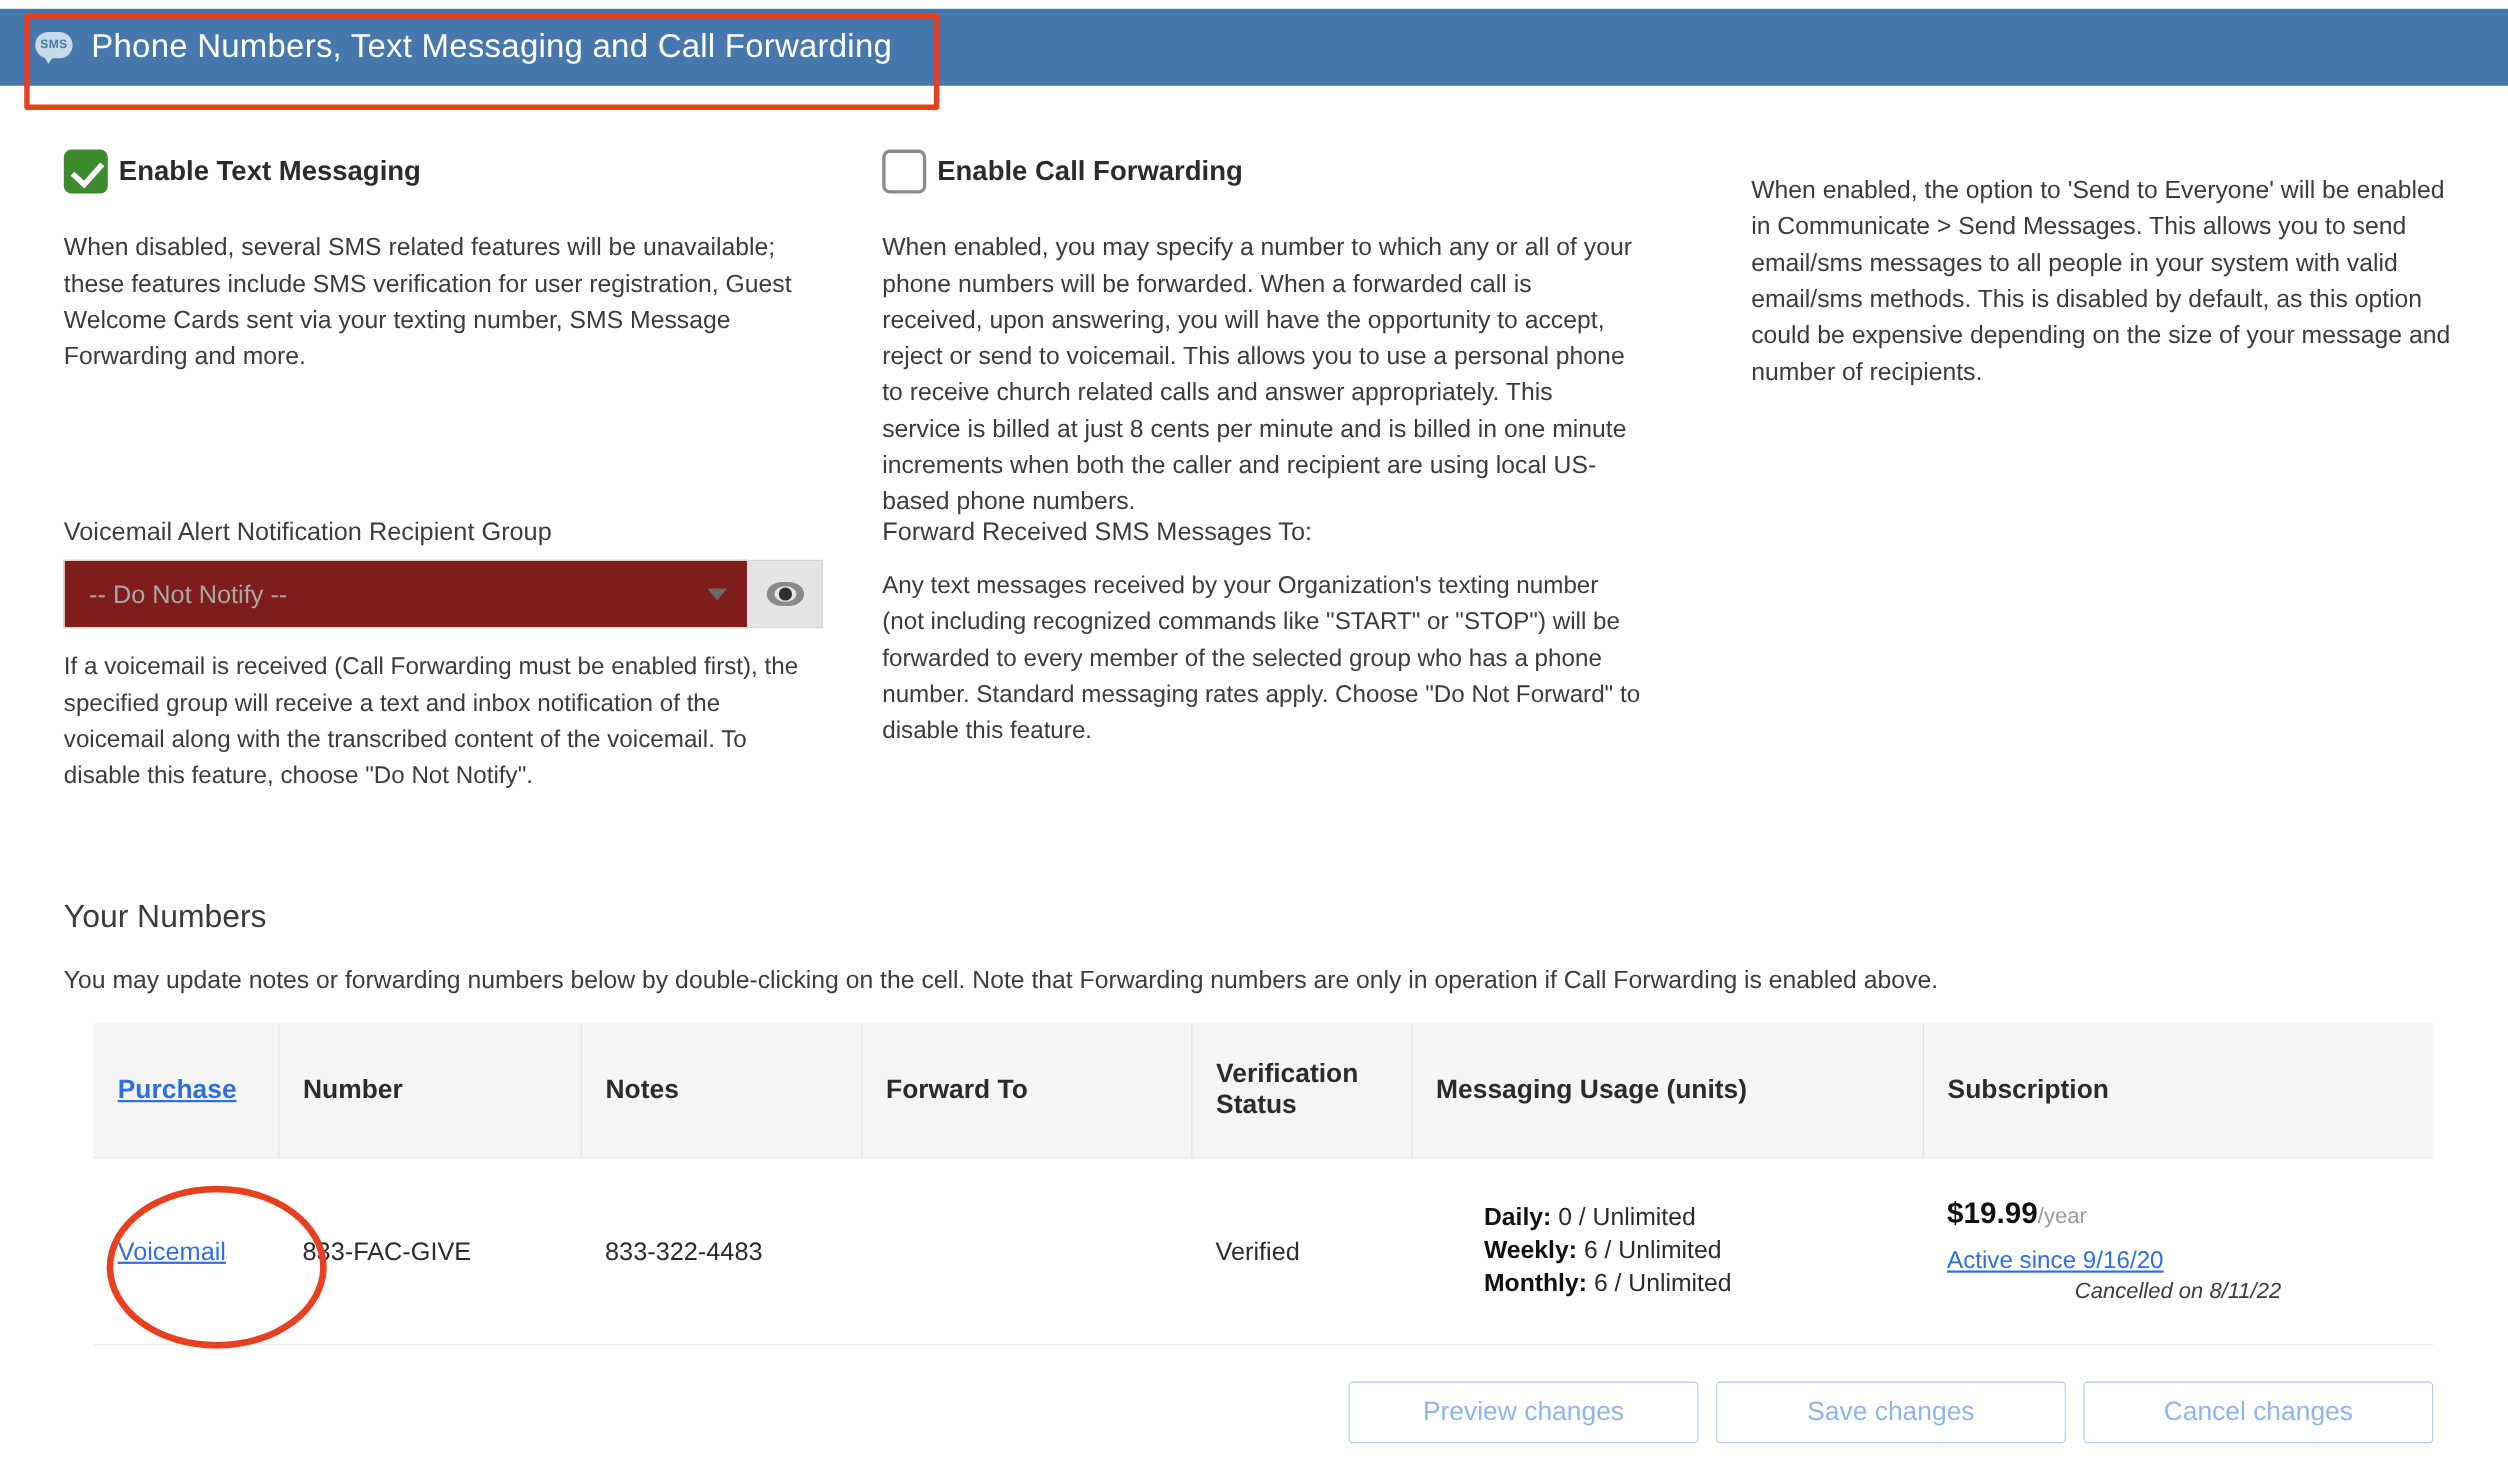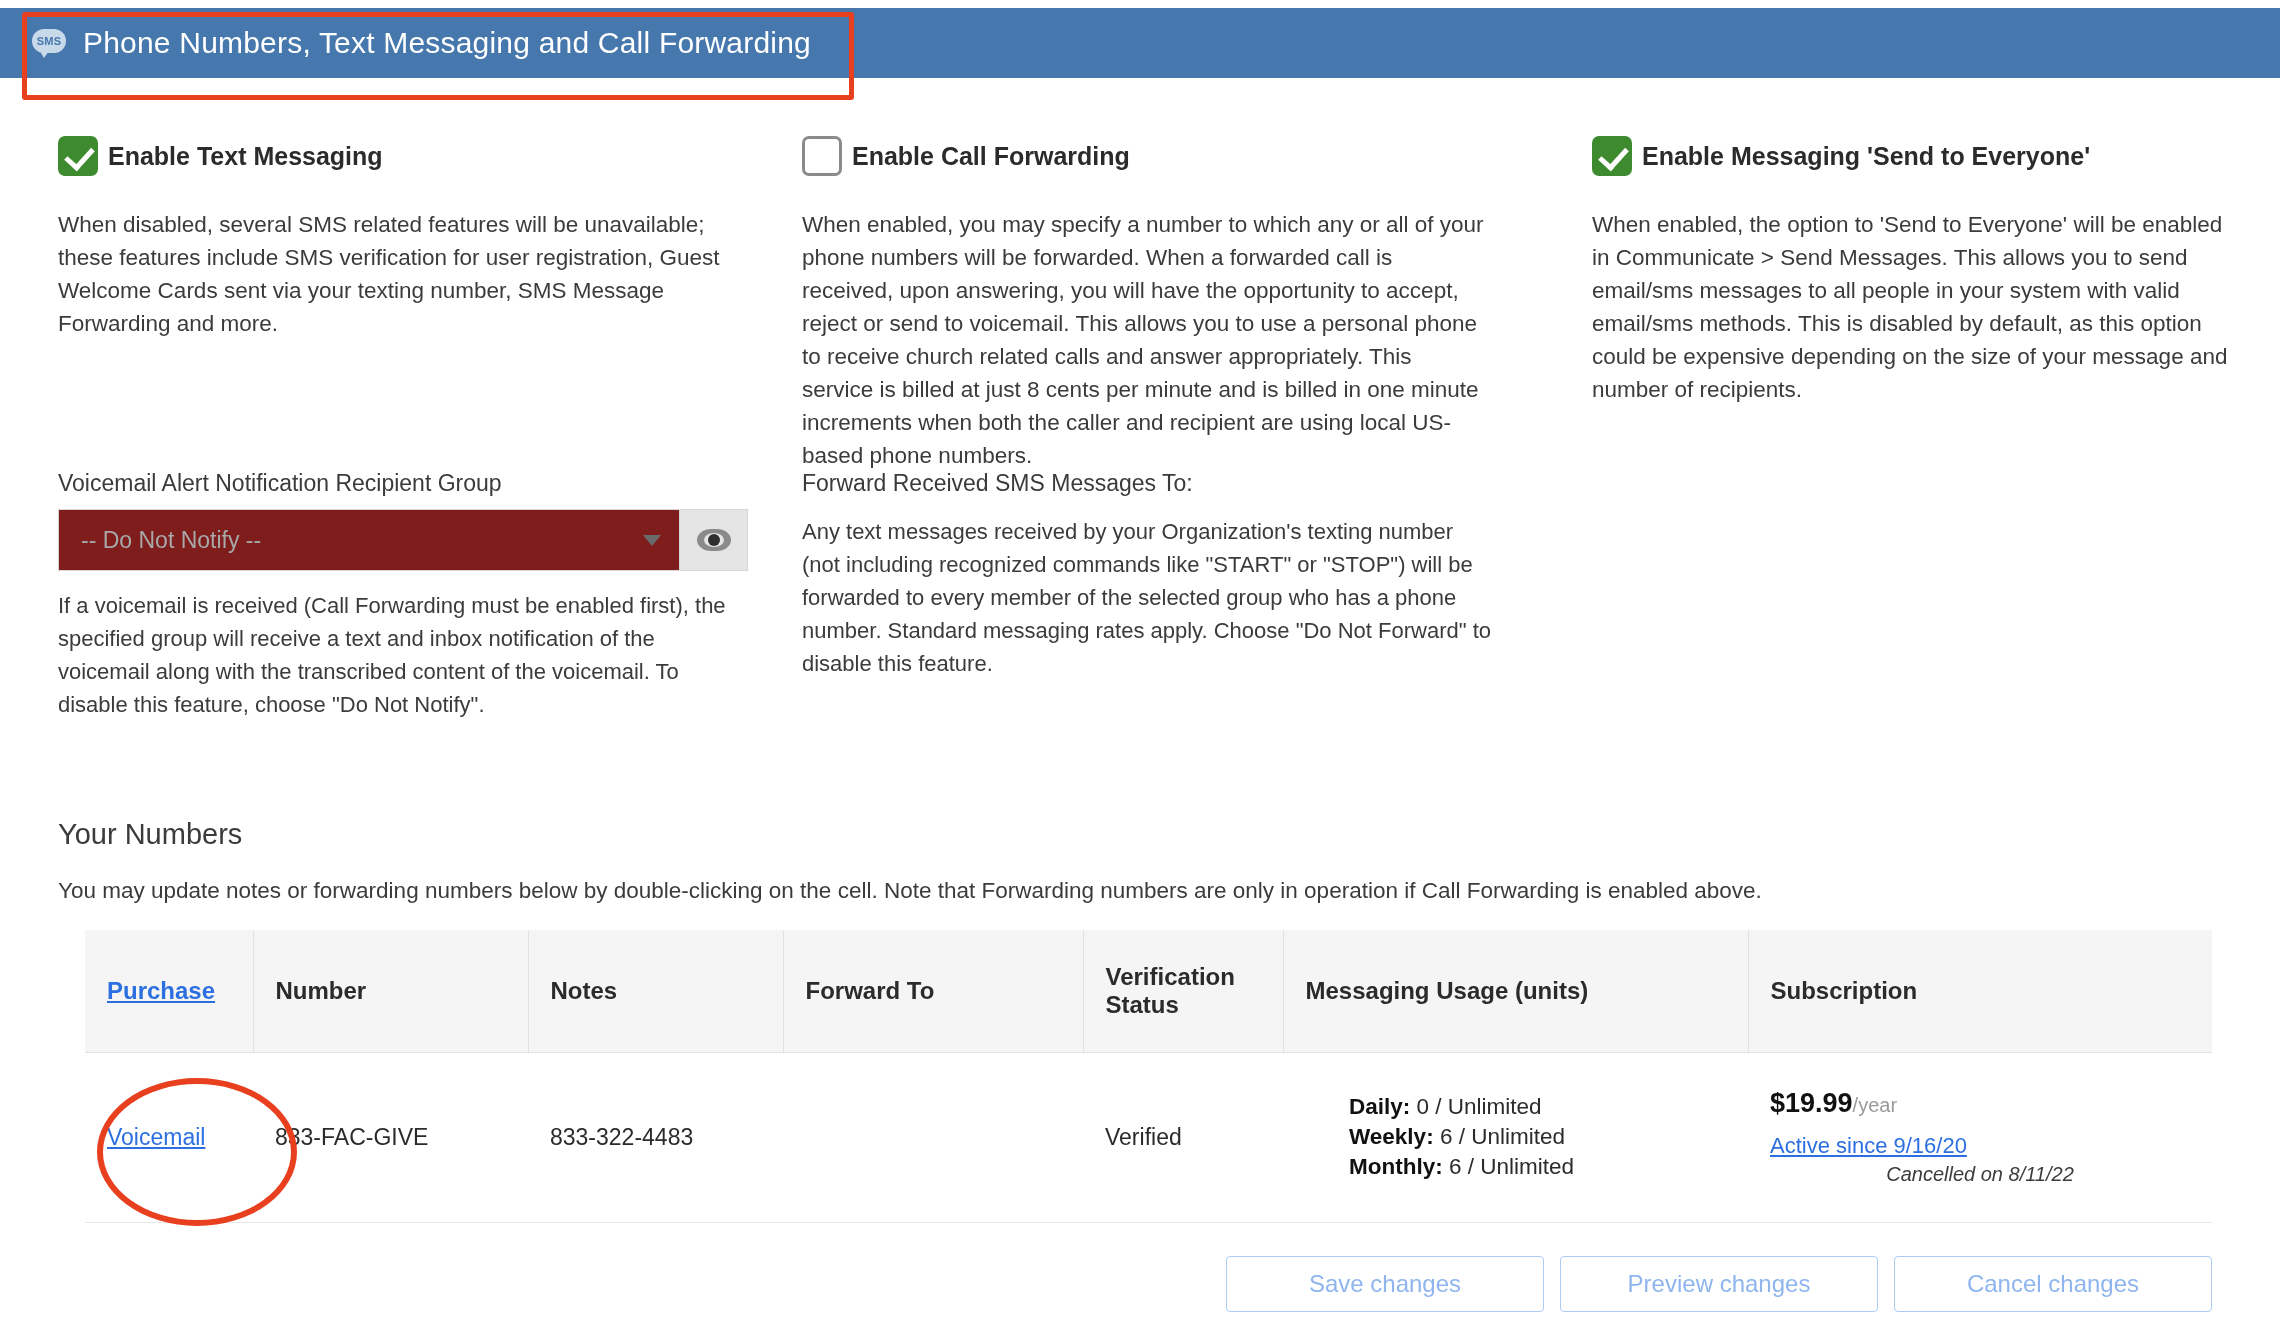--- a/index.html
+++ b/index.html
@@ -202,24 +202,20 @@
 
     <div class="col col-2">
       <div class="chk-row">
         <span class="chk off"></span>
         <span class="chk-label">Enable Call Forwarding</span>
       </div>
       <div class="para">When enabled, you may specify a number to which any or all of your phone numbers will be forwarded. When a forwarded call is received, upon answering, you will have the opportunity to accept, reject or send to voicemail. This allows you to use a personal phone to receive church related calls and answer appropriately. This service is billed at just 8 cents per minute and is billed in one minute increments when both the caller and recipient are using local US-based phone numbers.</div>
     </div>
 
     <div class="col col-3">
-      <div class="chk-row">
-        <span class="chk on"></span>
-        <span class="chk-label">Enable Messaging 'Send to Everyone'</span>
-      </div>
       <div class="para">When enabled, the option to 'Send to Everyone' will be enabled in Communicate &gt; Send Messages. This allows you to send email/sms messages to all people in your system with valid email/sms methods. This is disabled by default, as this option could be expensive depending on the size of your message and number of recipients.</div>
     </div>
 
   </div>
 
   <div class="selects">
 
     <div class="sel-col-1">
       <div class="sel-label">Voicemail Alert Notification Recipient Group</div>
       <div class="sel-wrap">
@@ -299,18 +295,18 @@
           <span class="link sub-link">Active since 9/16/20</span>
           <span class="cancelled">Cancelled on 8/11/22</span>
         </td>
       </tr>
     </tbody>
   </table>
 
   <div class="annot-ellipse"></div>
 
   <div class="footer">
+    <button class="btn">Preview changes</button>
     <button class="btn">Save changes</button>
-    <button class="btn">Preview changes</button>
     <button class="btn">Cancel changes</button>
   </div>
 
 </div>
 
 </body></html>

